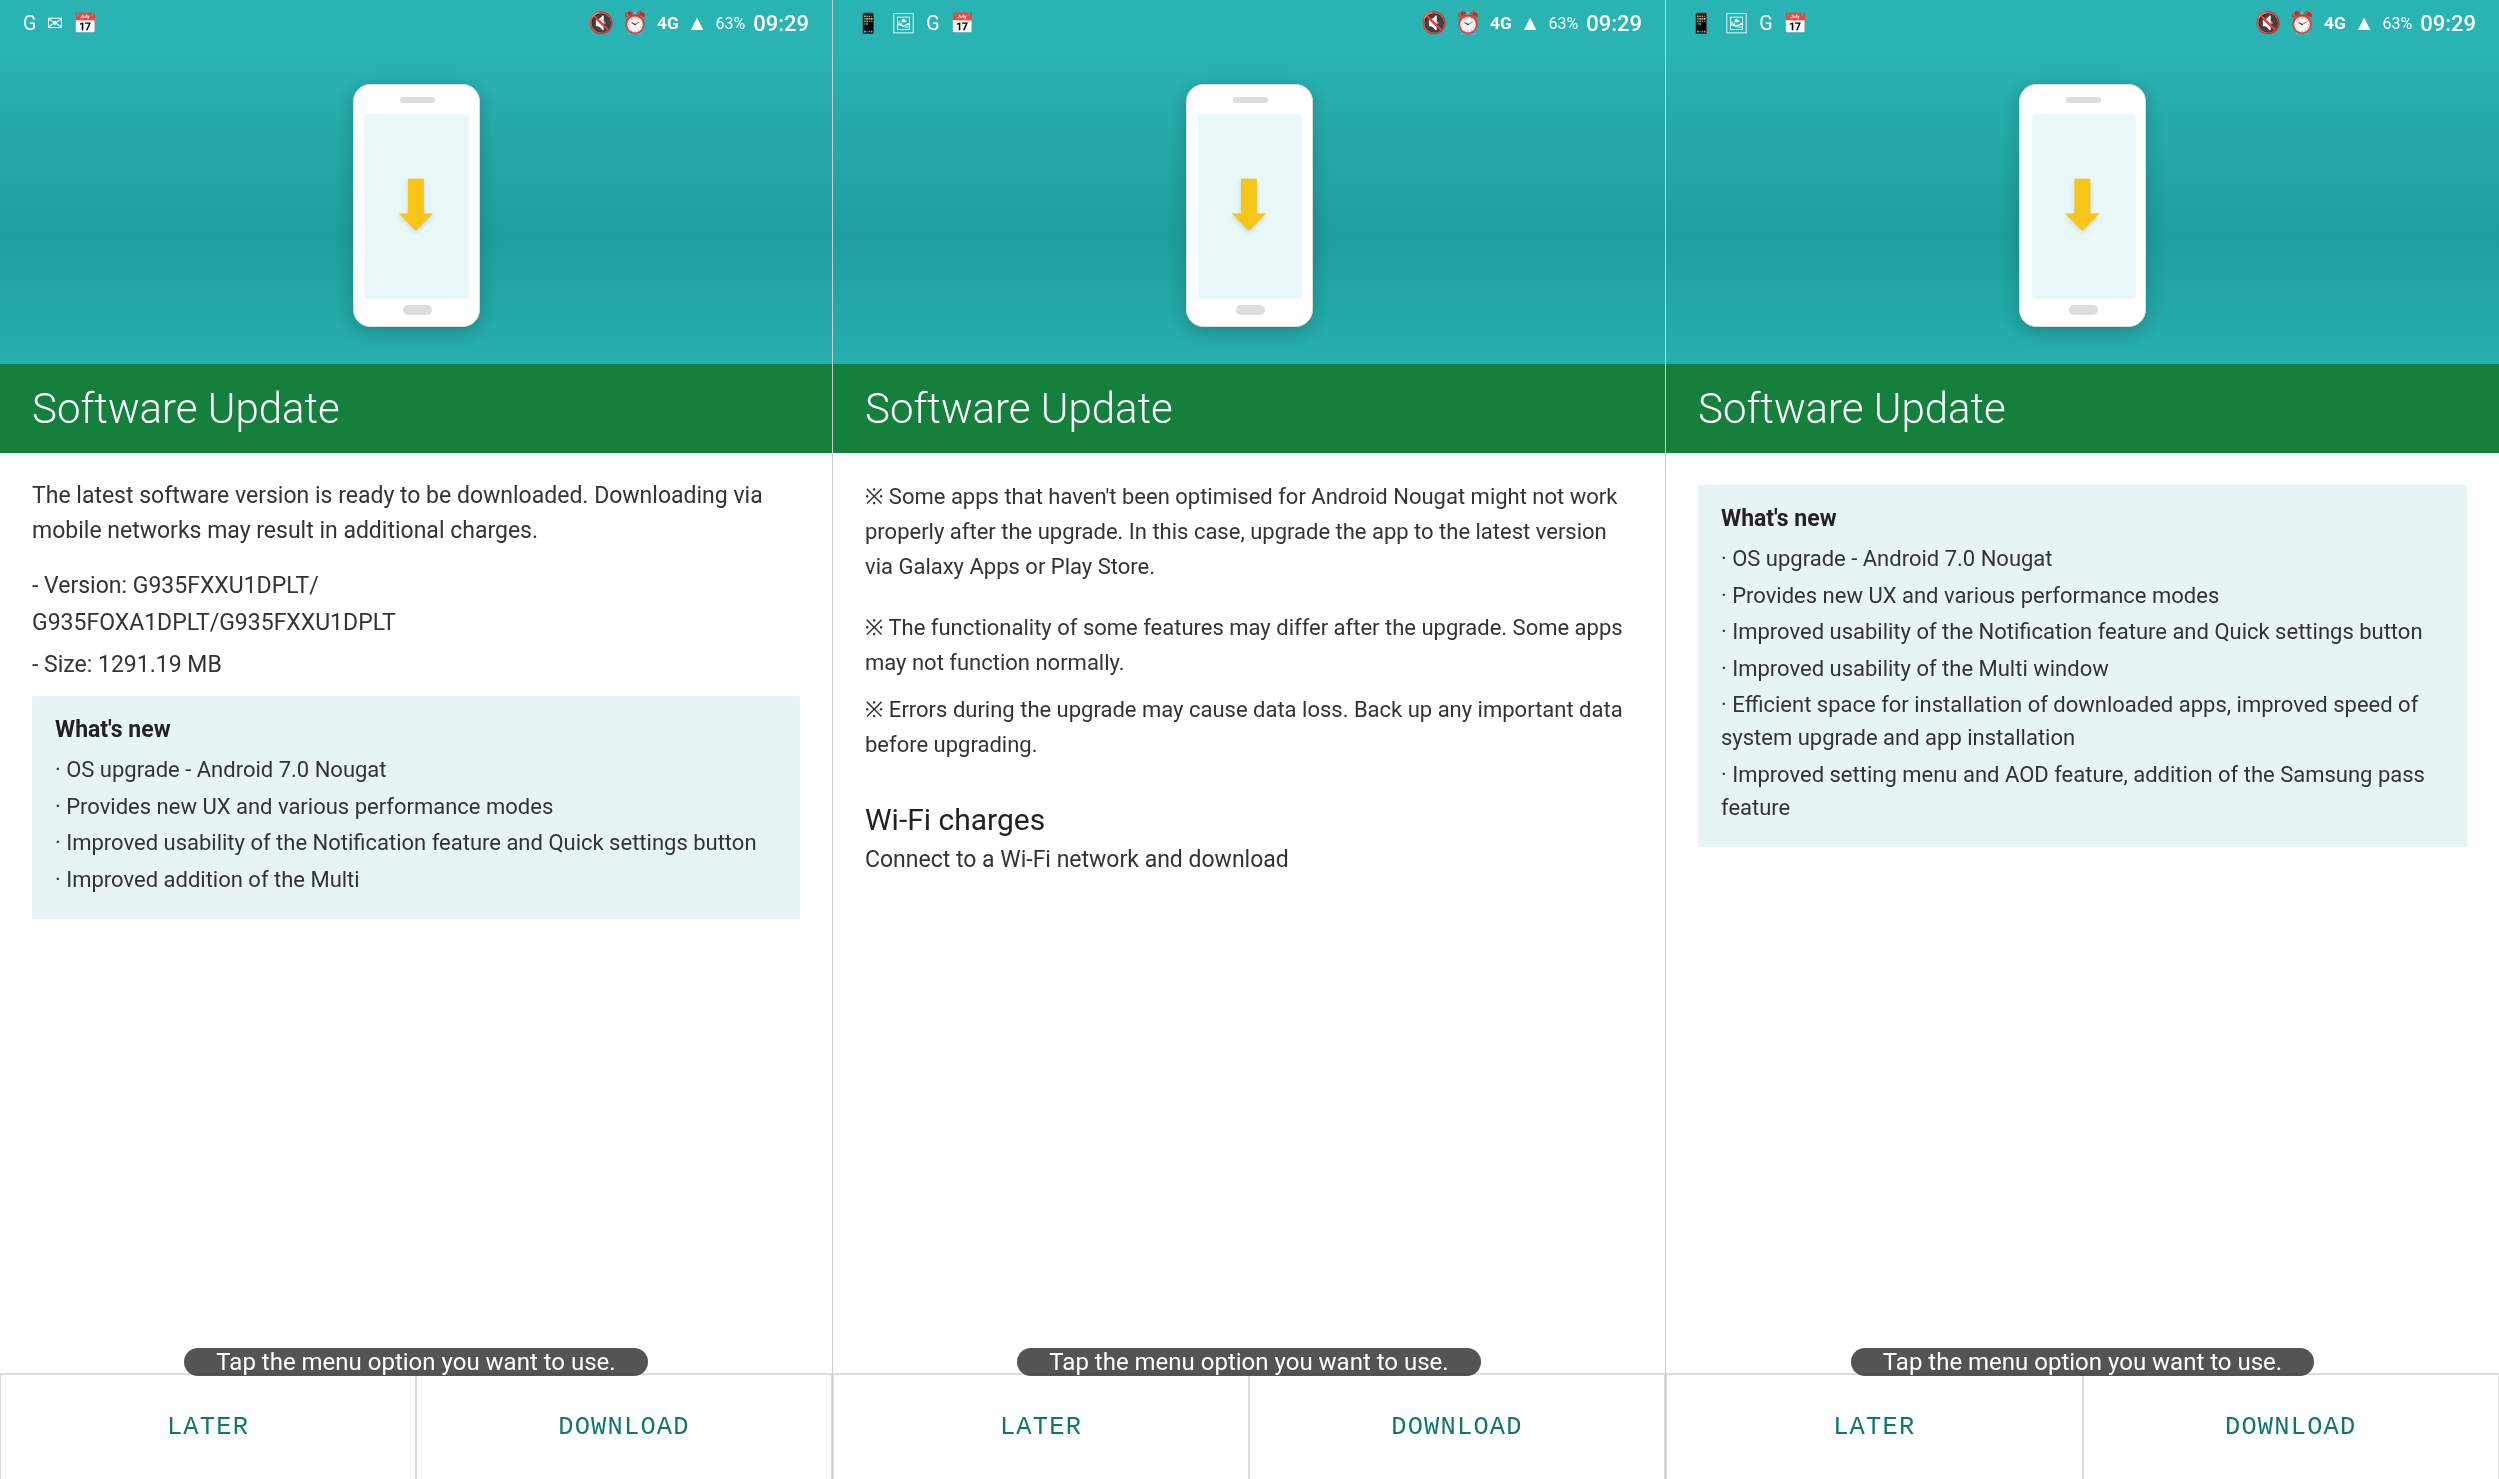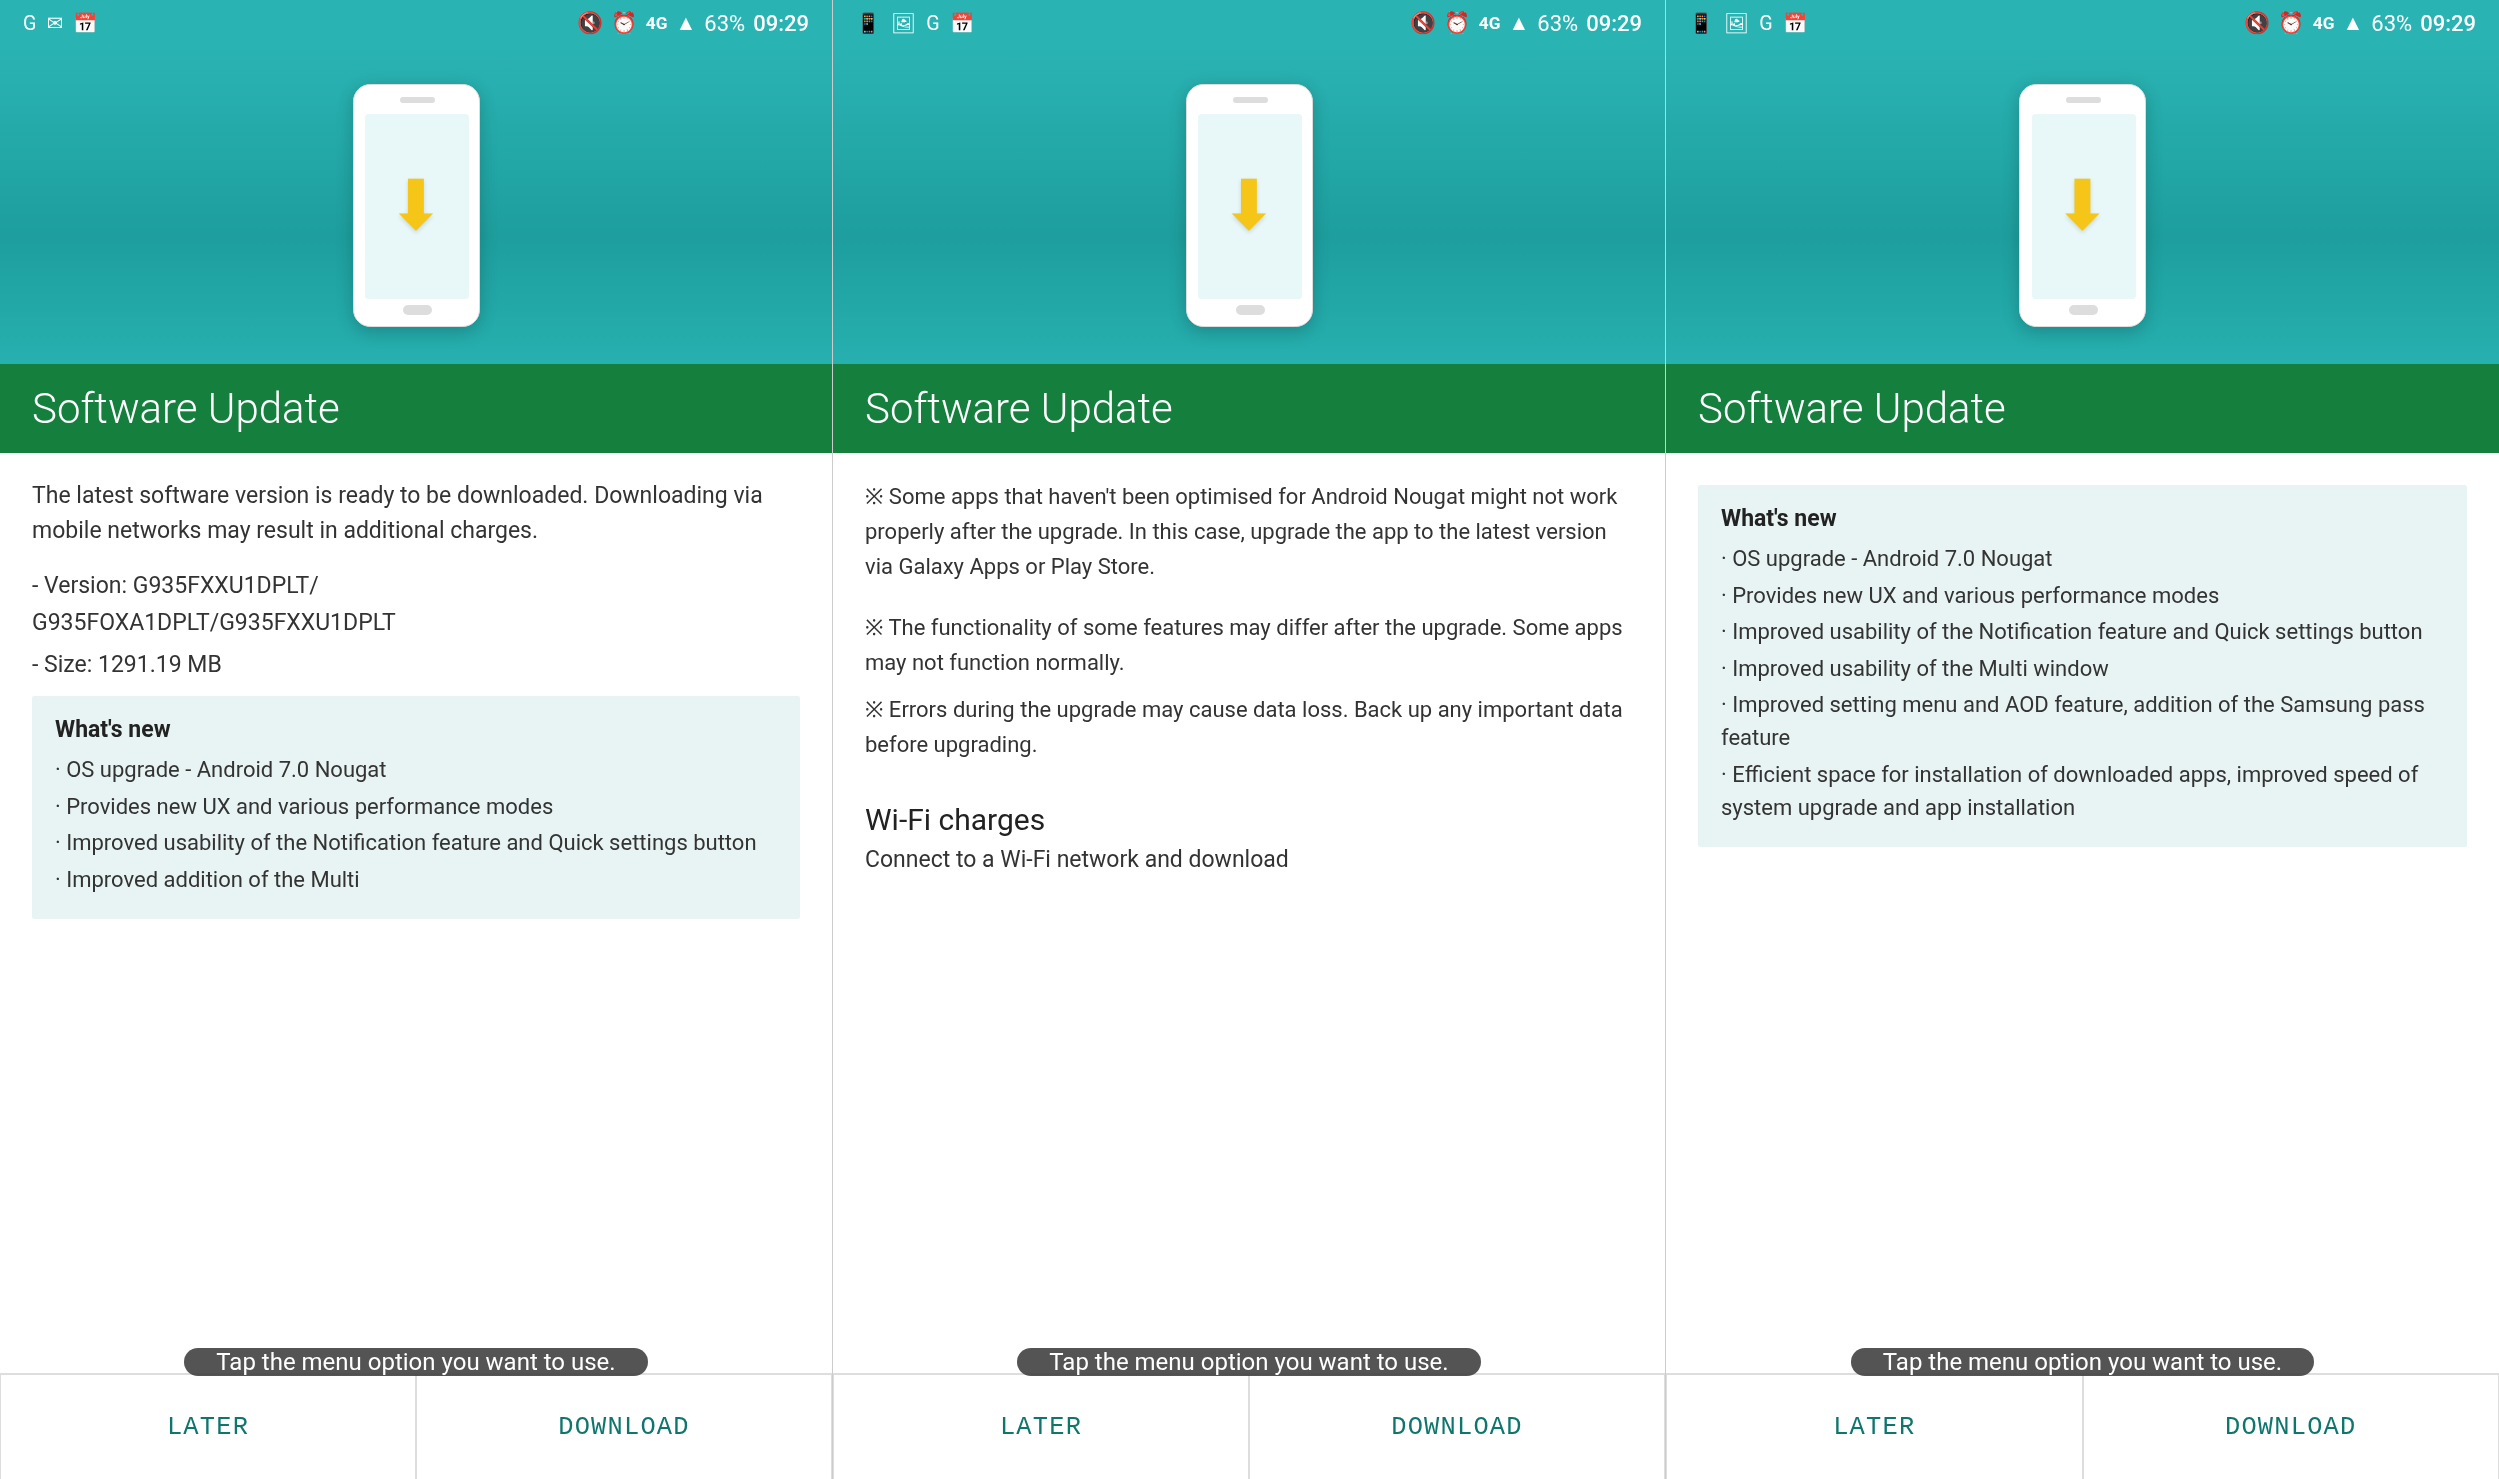--- a/index.html
+++ b/index.html
@@ -51,21 +51,21 @@
     .status-icon {
       color: white;
       font-size: 19.7px;
     }
     .status-time {
       font-size: 22px;
       font-weight: 500;
       color: white;
     }
     .status-battery {
-      font-size: 22px;
+      font-size: 16px;
       color: white;
     }
 
     
     .hero-area {
       height: 318px;
       background: linear-gradient(180deg, #2ab3b3 0%, #1e9e9e 60%, #26b0af 100%);
       display: flex;
       align-items: center;
       justify-content: center;
@@ -405,22 +405,22 @@
 
   <div class="content-area">
     <div class="content-title">Software Update</div>
     <div class="content-body">
       <div class="panel3-whats-new">
         <div class="whats-new-title">What's new</div>
         <div class="whats-new-item">· OS upgrade - Android 7.0 Nougat</div>
         <div class="whats-new-item">· Provides new UX and various performance modes</div>
         <div class="whats-new-item">· Improved usability of the Notification feature and Quick settings button</div>
         <div class="whats-new-item">· Improved usability of the Multi window</div>
+        <div class="whats-new-item">· Efficient space for installation of downloaded apps, improved speed of system upgrade and app installation</div>
         <div class="whats-new-item">· Improved setting menu and AOD feature, addition of the Samsung pass feature</div>
-        <div class="whats-new-item">· Efficient space for installation of downloaded apps, improved speed of system upgrade and app installation</div>
       </div>
     </div>
 
     <div class="toast-overlay">
       <div class="toast-message">Tap the menu option you want to use.</div>
     </div>
 
     <div class="bottom-buttons">
       <button class="bottom-btn">LATER</button>
       <button class="bottom-btn">DOWNLOAD</button>

